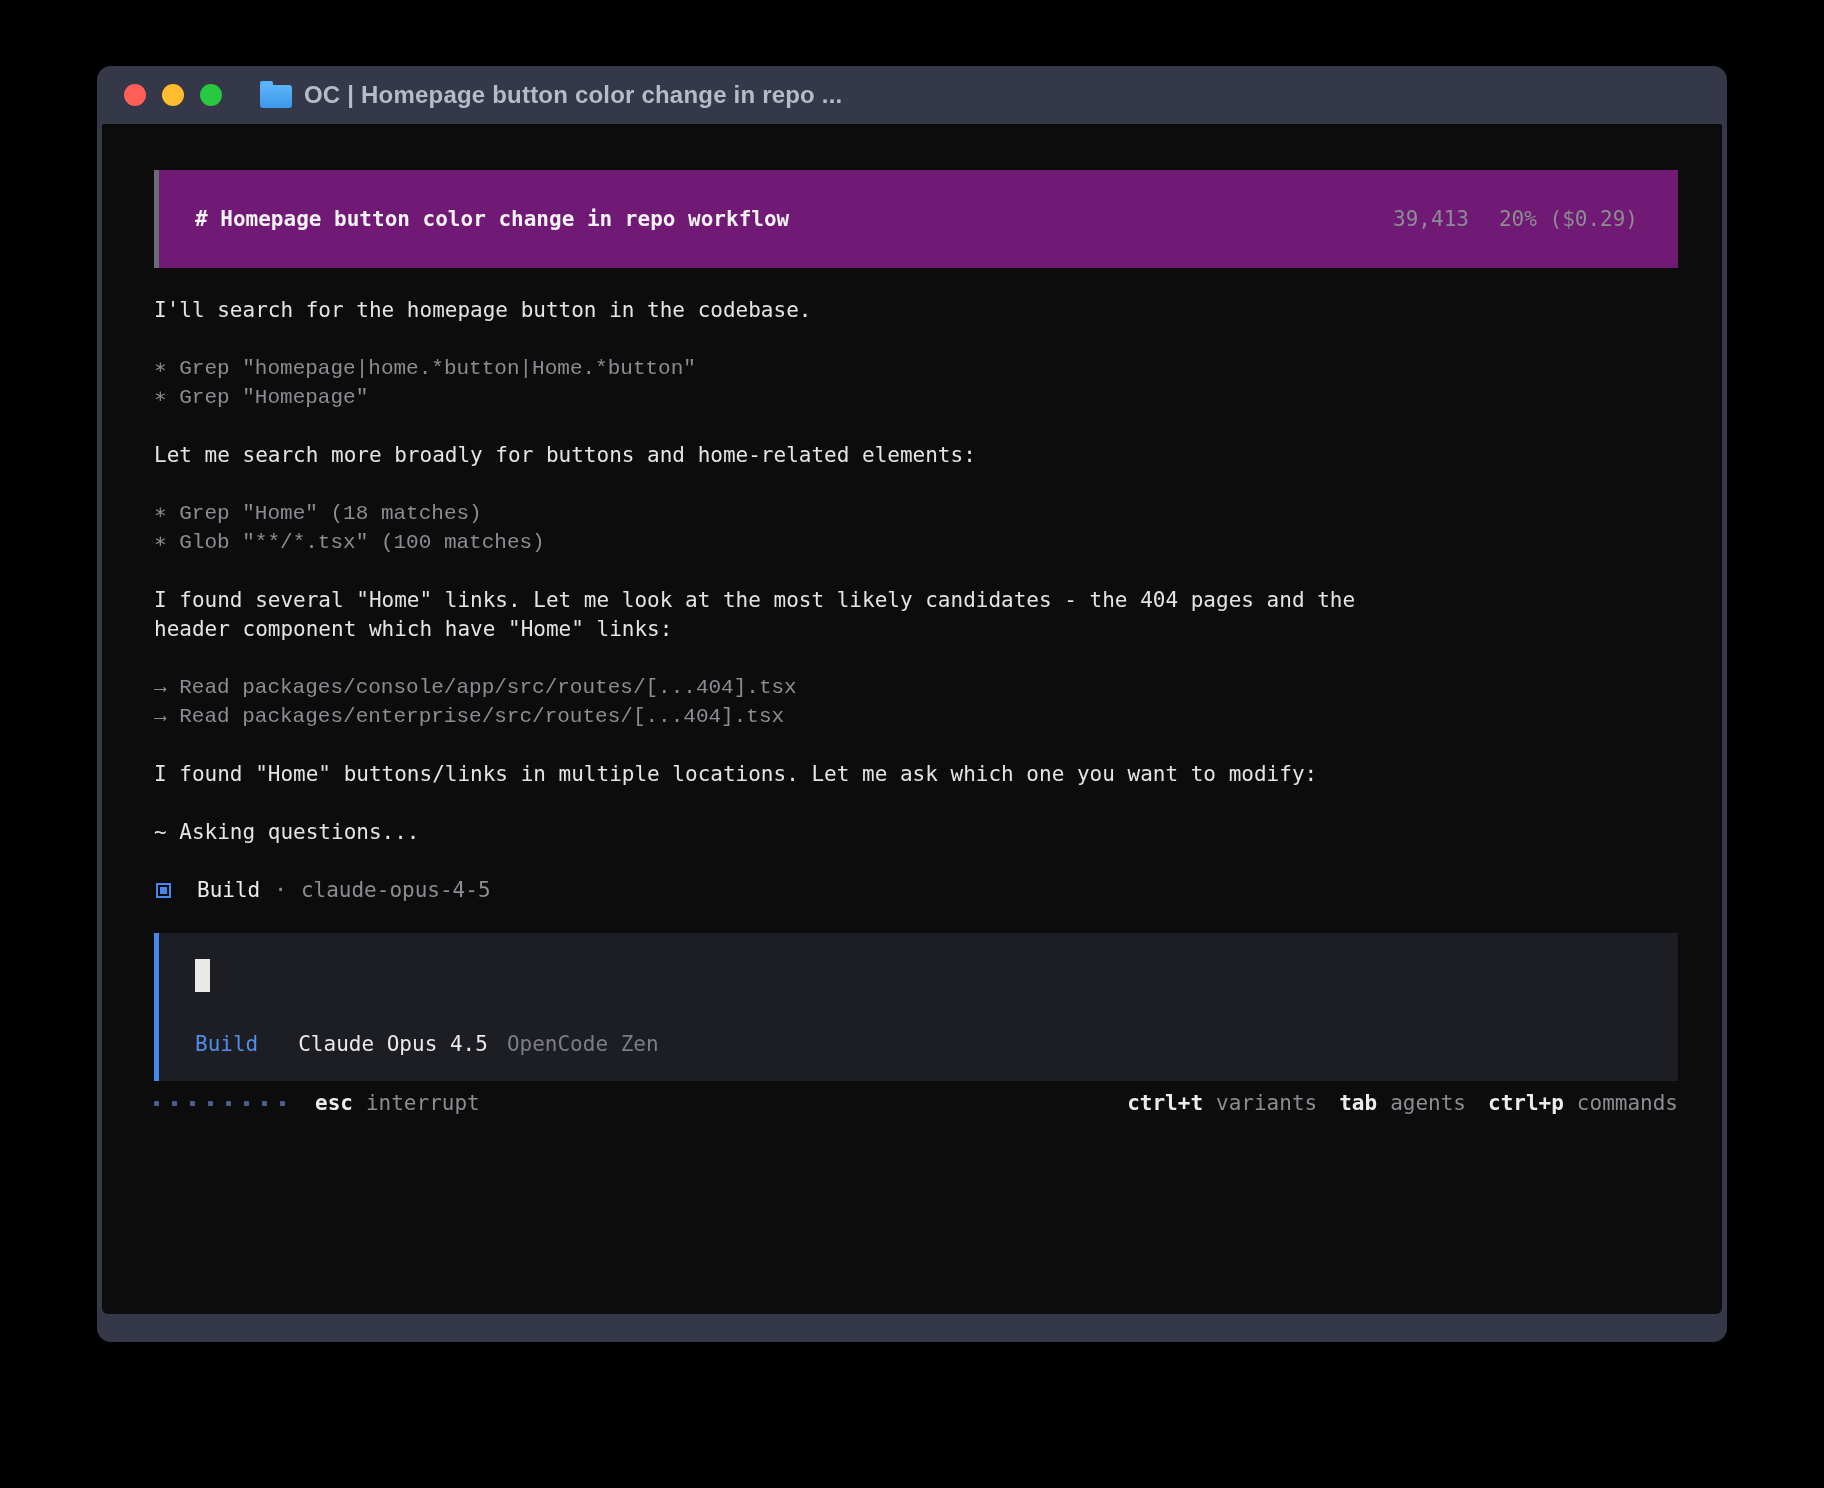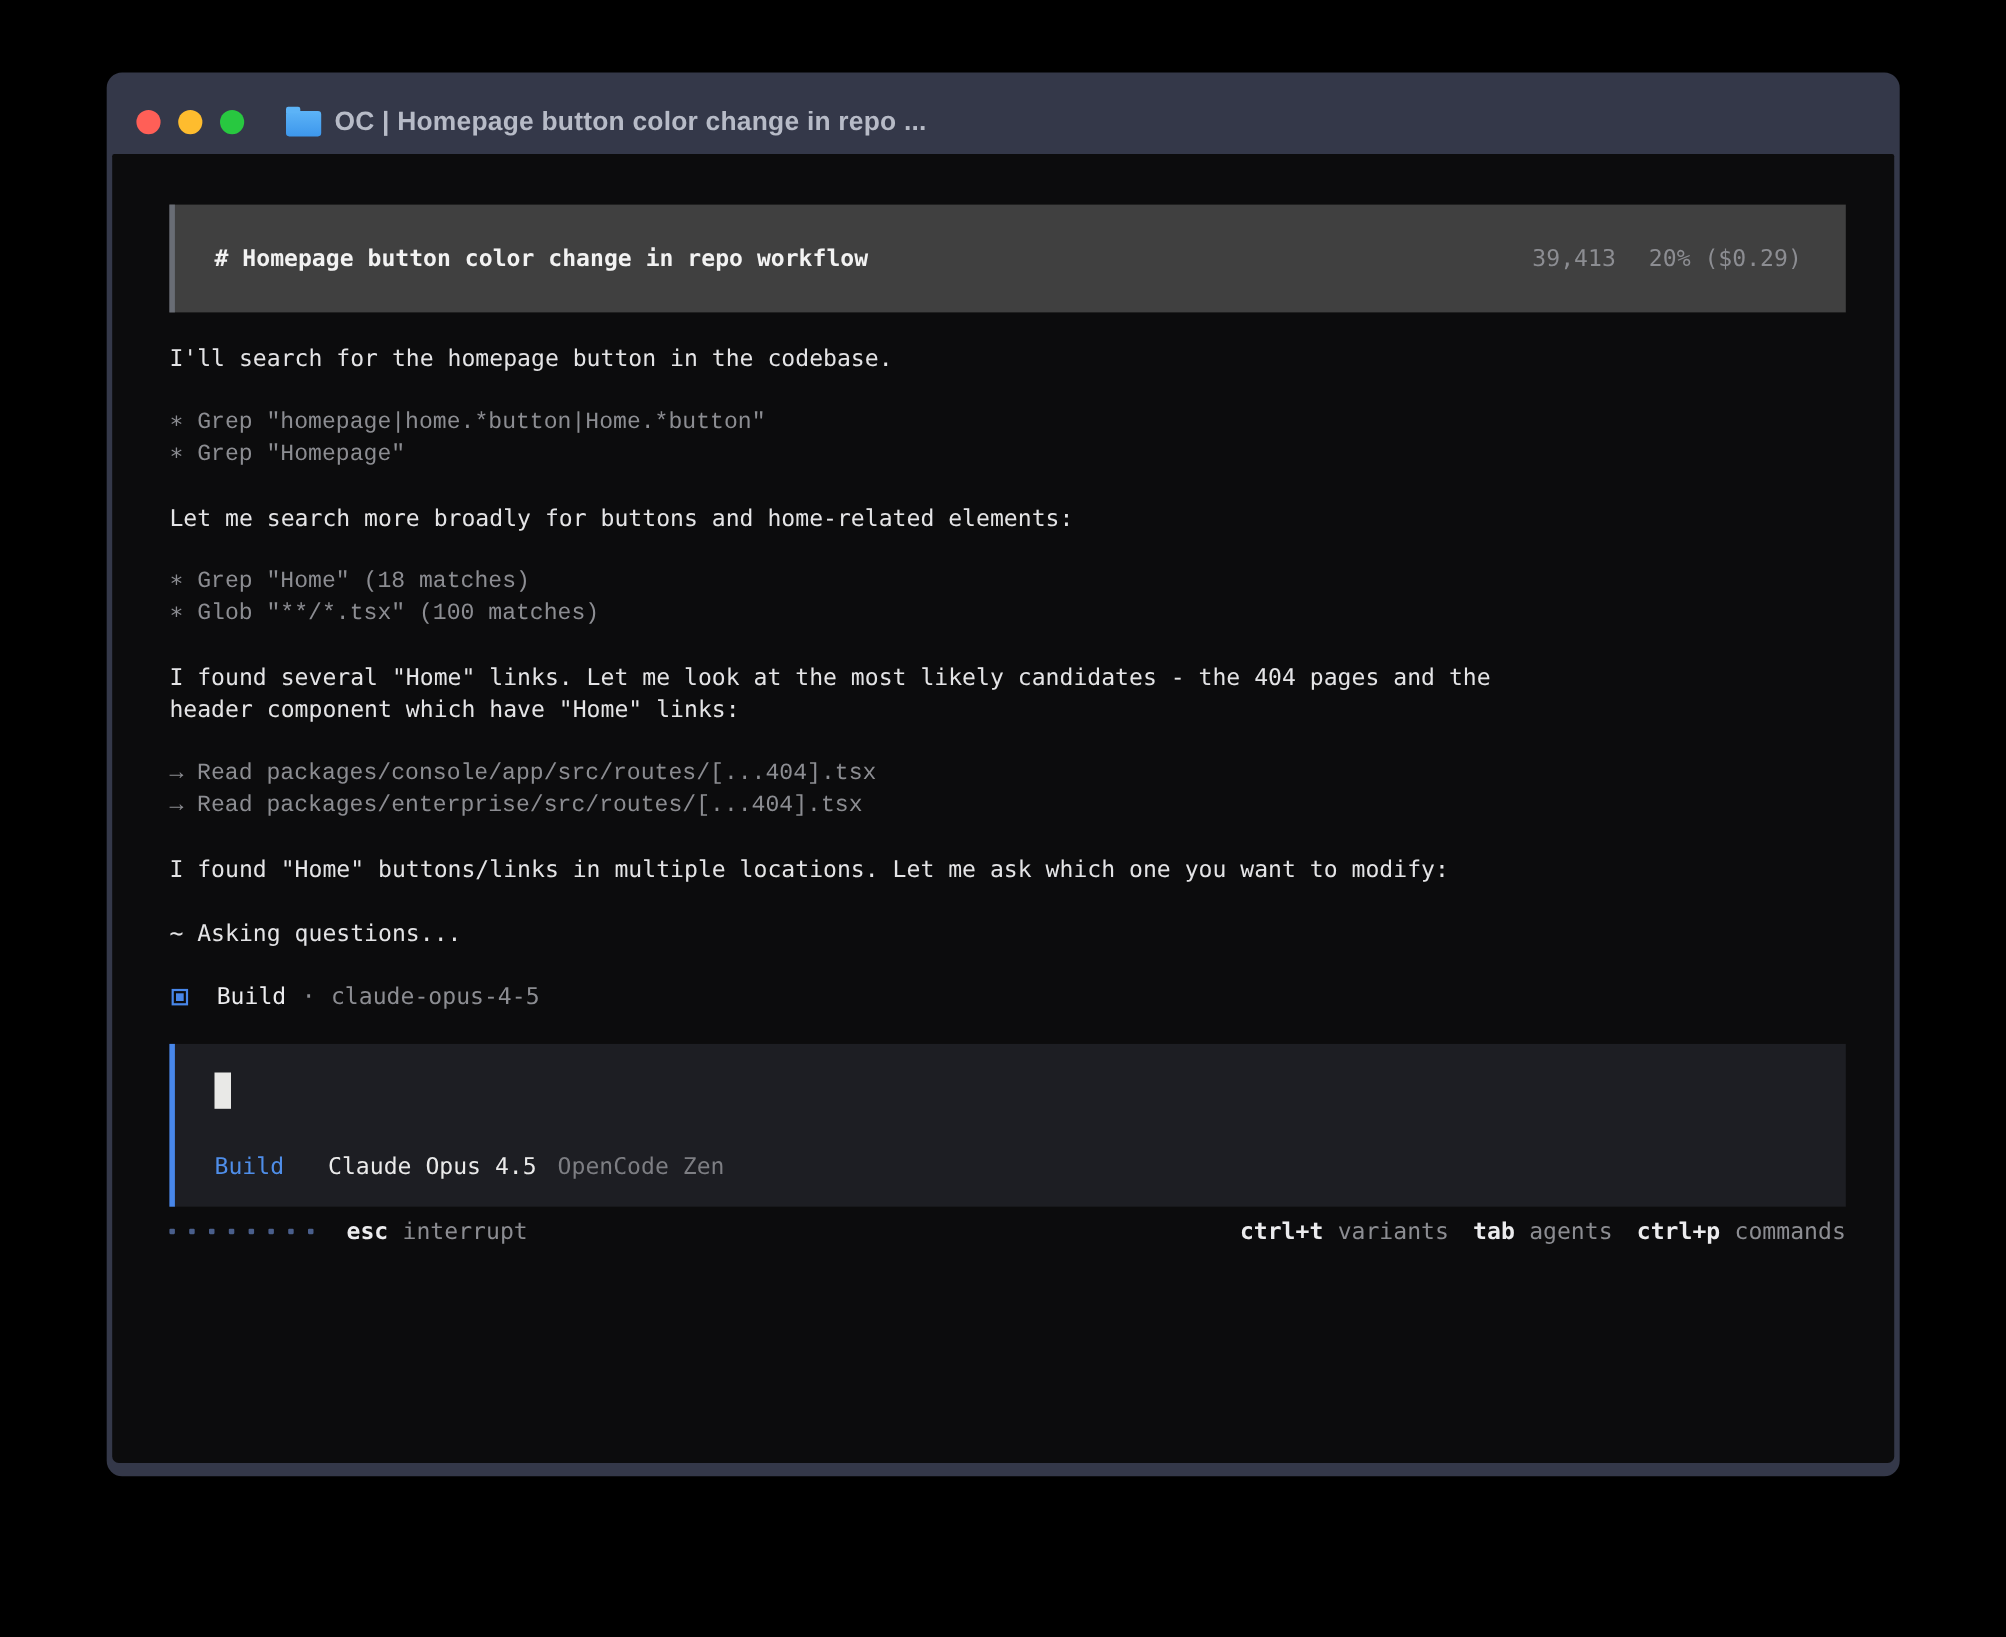--- a/index.html
+++ b/index.html
@@ -4,21 +4,21 @@
 <style>
   * { margin: 0; padding: 0; box-sizing: border-box; }
   html, body { width: 1824px; height: 1488px; background: #000; overflow: hidden; }
   body { font-family: "DejaVu Sans Mono", monospace; }
 
   .window {
     width: 1630px; height: 1276px;
     margin: 66px auto 0;
     background: #343849;
     border-radius: 14px;
-    padding: 16px 5px 28px 5px;
+    padding: 0 5px 28px 5px;
     overflow: hidden;
   }
 
   
   .titlebar {
     height: 58px;
     display: flex; align-items: center;
     padding-left: 22px;
     font-family: "Liberation Sans", sans-serif;
   }
@@ -46,21 +46,21 @@
     border-radius: 2px 2px 6px 6px;
     padding: 46px 44px 0 52px;
     font-size: 21px;
     line-height: 29px;
     color: #e4e4e6;
     overflow: hidden;
   }
 
   .session-header {
     height: 98px;
-    background: #404040;
+    background: #701a75;
     border-left: 5px solid #696d75;
     display: flex; align-items: center; justify-content: space-between;
     padding: 0 40px 0 36px;
     margin-bottom: 28px;
   }
   .session-title { font-weight: bold; color: #f2f2f2; }
   .session-stats { display: flex; gap: 30px; color: #8c8d92; }
 
   .user-box {
     min-height: 88px;

